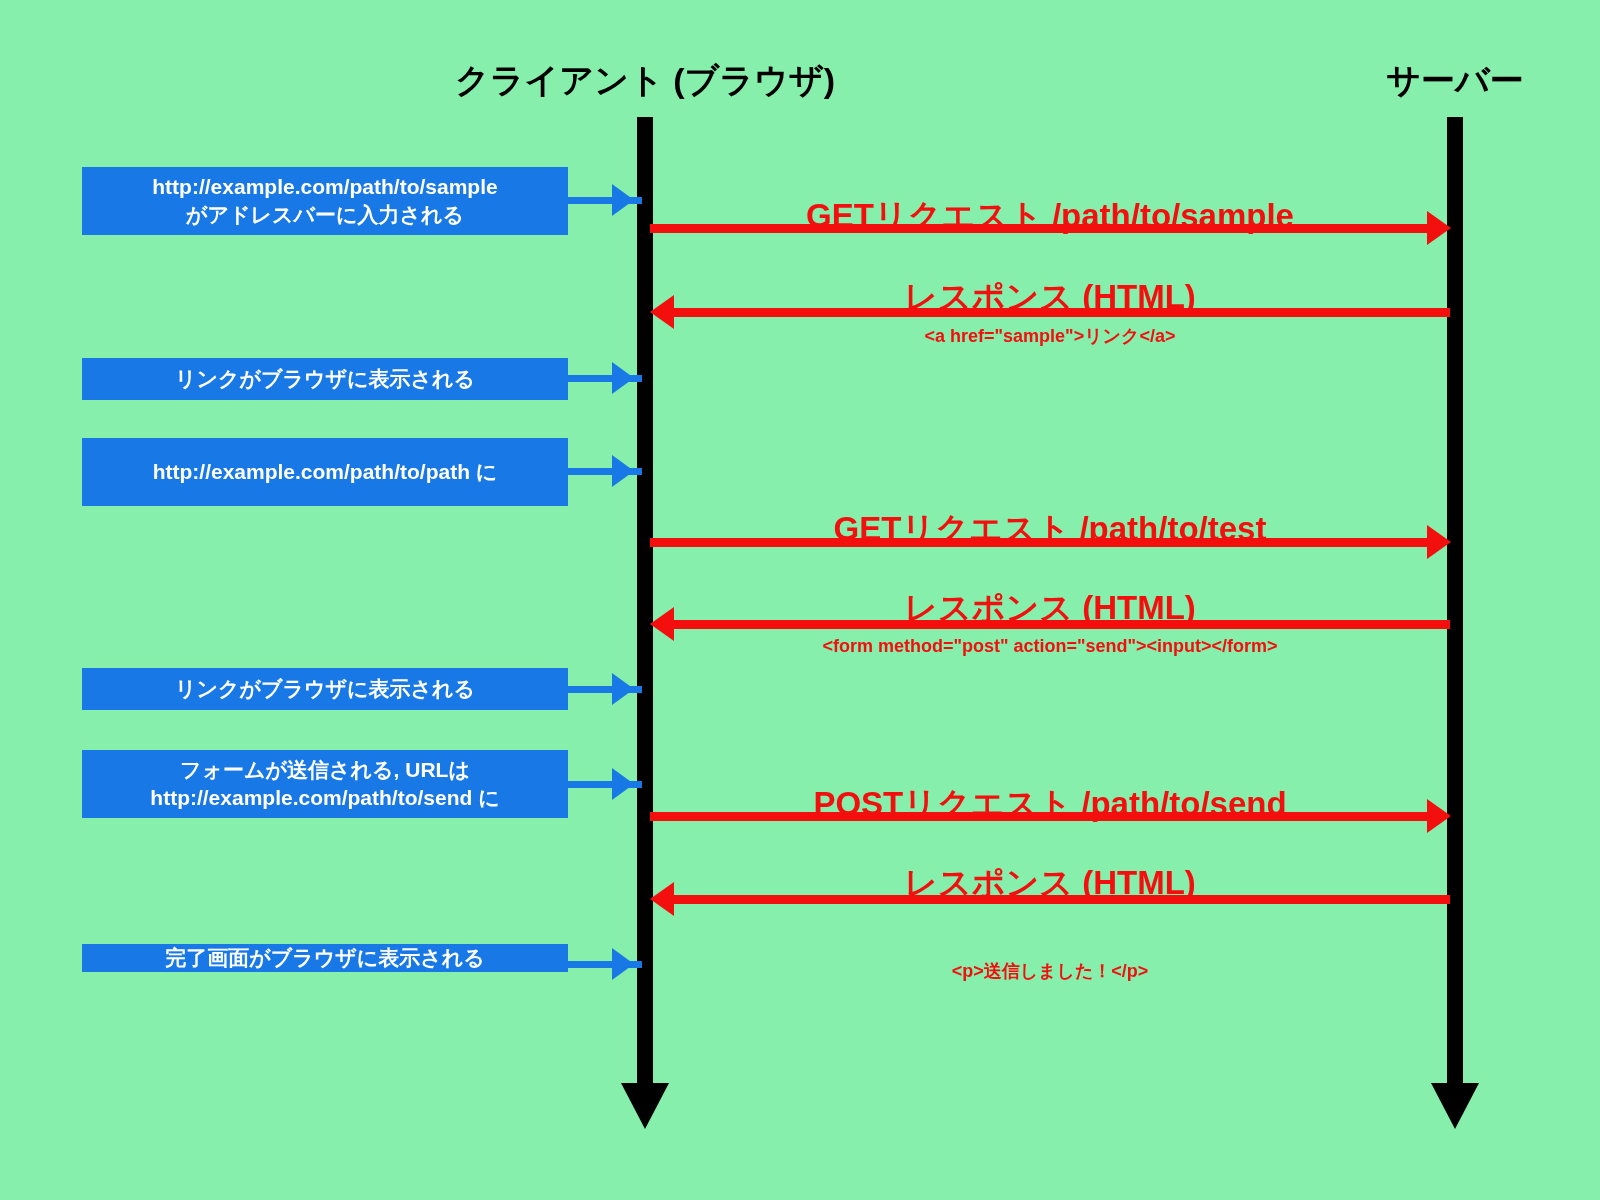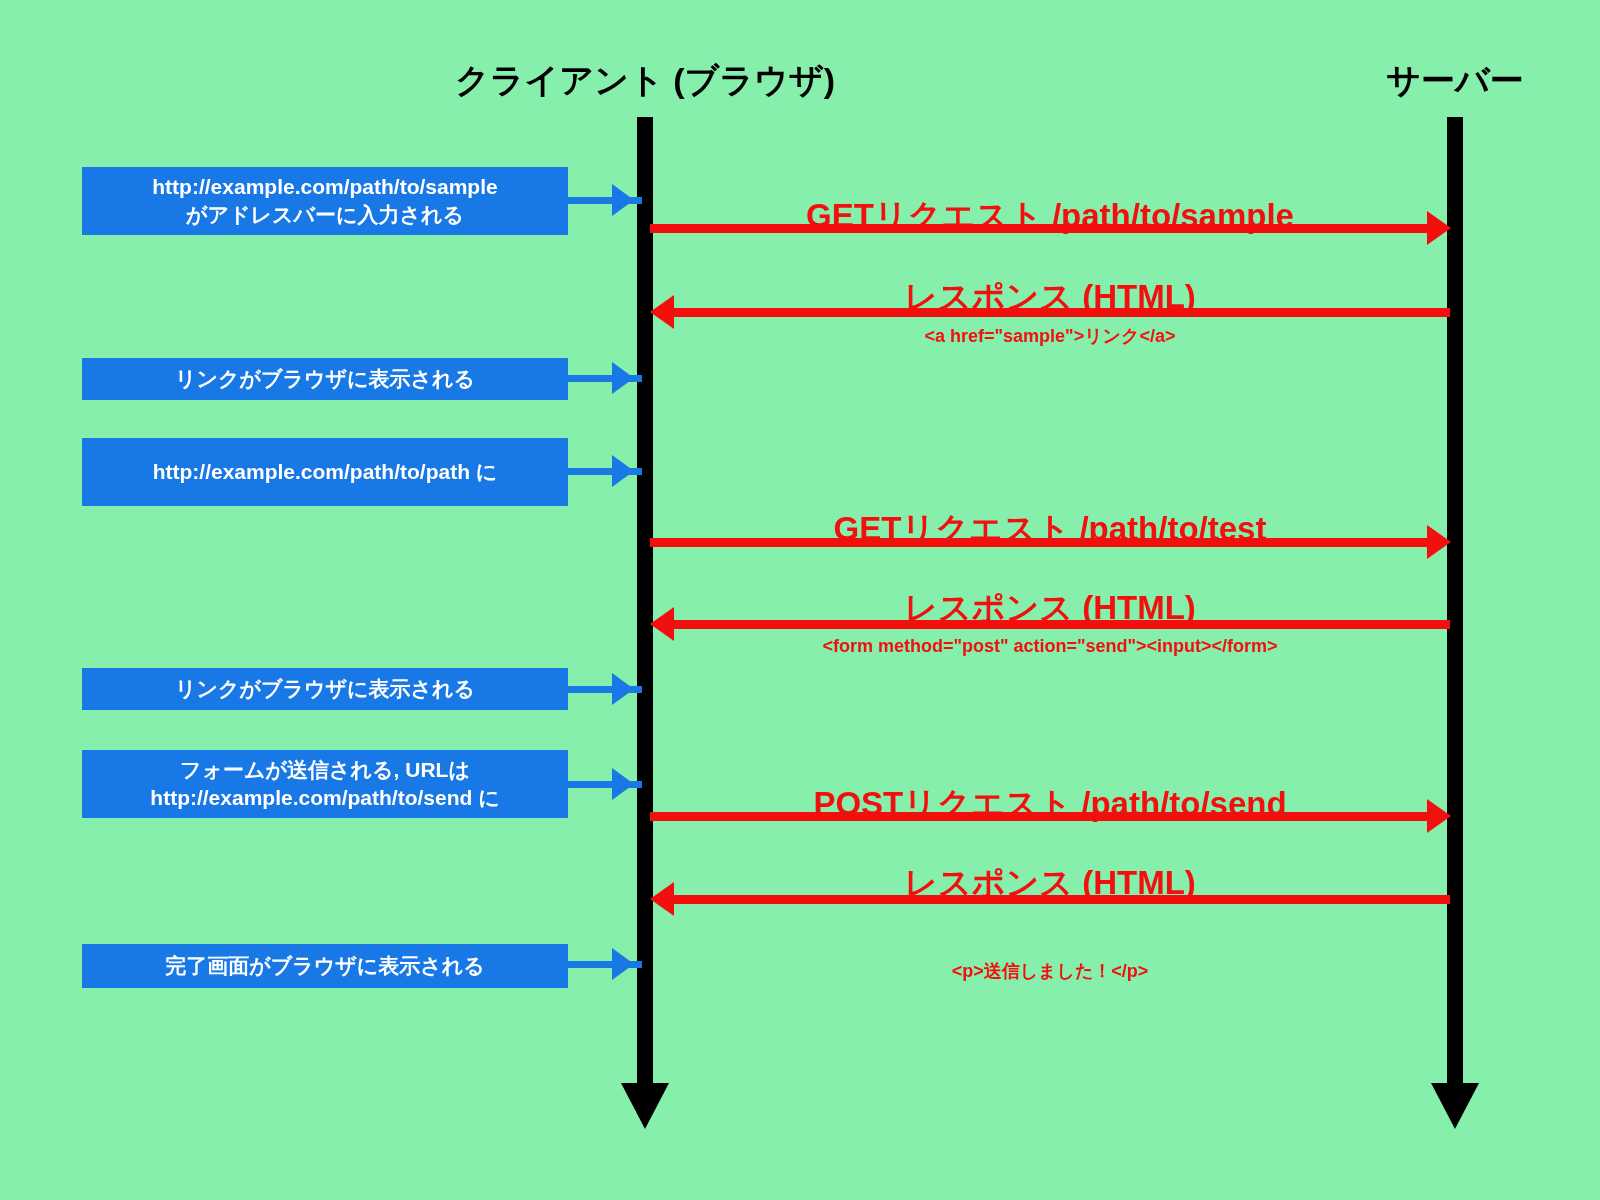--- a/index.html
+++ b/index.html
@@ -190,19 +190,19 @@
 
   <div class="msg-label" style="left:1050px; top:782px;">POSTリクエスト /path/to/send</div>
   <div class="red-line" style="left:650px; top:812px; width:785px;"></div>
   <div class="red-head-right" style="left:1427px; top:799px;"></div>
 
   <div class="msg-label" style="left:1050px; top:861px;">レスポンス (HTML)</div>
   <div class="red-line" style="left:665px; top:895px; width:785px;"></div>
   <div class="red-head-left" style="left:650px; top:882px;"></div>
   <div class="msg-sublabel" style="left:1050px; top:911px;margin-top:48px;">&lt;p&gt;送信しました！&lt;/p&gt;</div>
 
-  <div class="note" style="left:82px; top:944px; width:486px; height:44px;align-items:center;">
+  <div class="note" style="left:82px; top:944px; width:486px; height:28px;align-items:center;">
     <span>完了画面がブラウザに表示される</span>
   </div>
   <div class="blue-arrow-line" style="left:556px; top:961px; width:86px;"></div>
   <div class="blue-arrow-head" style="left:612px; top:948px;"></div>
 
 </div>
 
 </body></html>

